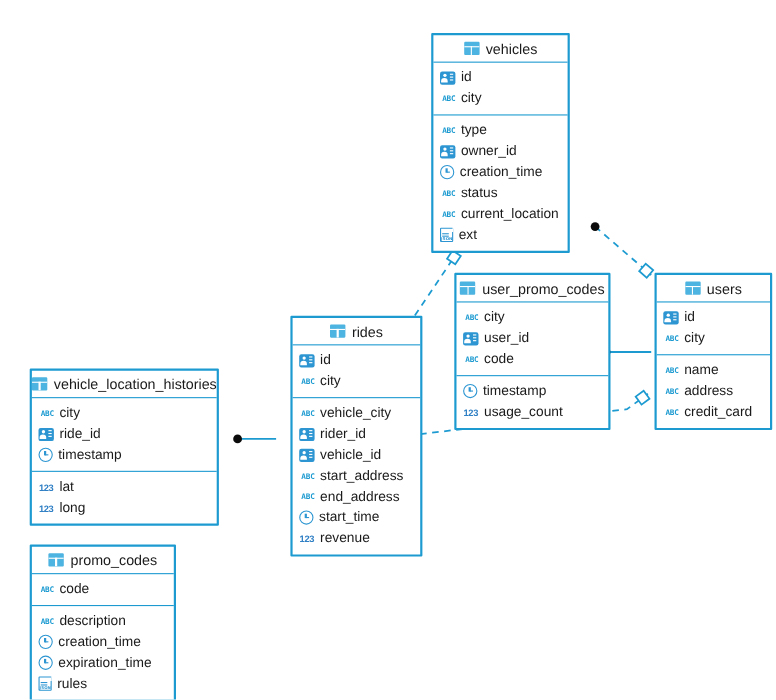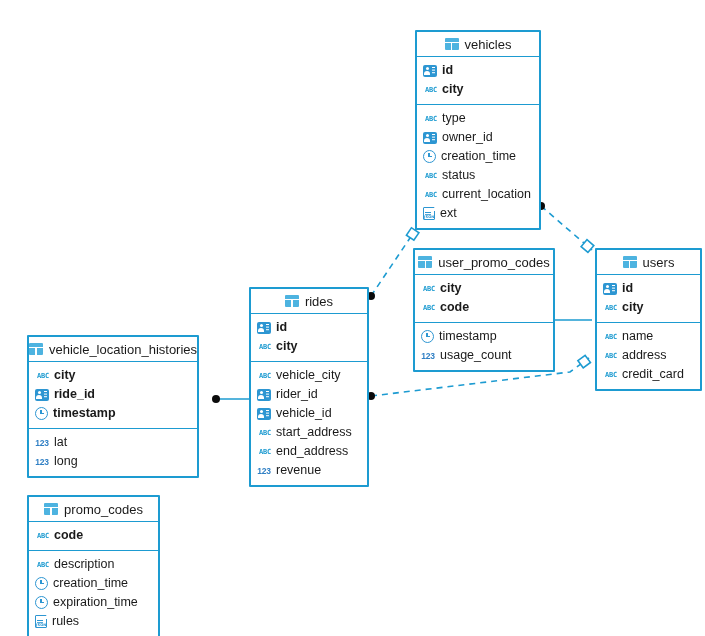--- a/index.html
+++ b/index.html
@@ -37,21 +37,21 @@
   .field-group + .field-group{border-top:1px solid #1d9bd1;}
   .field{
     display:flex;align-items:center;gap:5px;
     height:19px;
     padding:0 6px;
     box-sizing:border-box;
     font-size:12.5px;
     color:#1a1a1a;
     white-space:nowrap;
   }
-  .field.key .field-name{font-weight:bold;}
+  .field.key .field-name{font-weight:normal;}
   .field-name{line-height:1;}
 
   
   .ico{
     width:14px;height:14px;flex:0 0 14px;
     display:inline-block;position:relative;
   }
   
   .ico-table{
     width:14px;height:12px;flex:0 0 14px;
@@ -152,21 +152,21 @@
       <g>
         <path d="M 371 396 L 570 372 L 589 358" fill="none" stroke="#1d9bd1" stroke-width="1.6" stroke-dasharray="6 5"></path>
         <circle cx="371" cy="396" r="4" fill="#0b0b0b"></circle>
         <rect x="579.6696649758798" y="357.0591942282991" width="9" height="9" fill="#ffffff" stroke="#1d9bd1" stroke-width="1.6" transform="rotate(-36.38435181583589 584.1696649758798 361.5591942282991)"></rect>
       </g>
       <g>
         <path d="M 216 399 L 251 399" fill="none" stroke="#1d9bd1" stroke-width="1.6"></path>
         <circle cx="216" cy="399" r="4" fill="#0b0b0b"></circle>
       </g>
     </svg>
-<div class="entity" style="left: 415px; top: 30px; width: 126px;">
+<div class="entity" style="left: 392px; top: 30px; width: 126px;">
       <div class="entity-header">
         <span class="ico-table"></span>
         <span class="entity-title">vehicles</span>
       </div>
       <div class="field-group">
         <div class="field key">
           <span class="ico-id">
             <i></i>
           </span>
           <span class="field-name">id</span>
@@ -209,20 +209,26 @@
     </div>
     <div class="entity" style="left: 413px; top: 248px; width: 142px;">
       <div class="entity-header">
         <span class="ico-table"></span>
         <span class="entity-title">user_promo_codes</span>
       </div>
       <div class="field-group">
         <div class="field key">
           <span class="ico ico-abc">ABC</span>
           <span class="field-name">city</span>
+        </div>
+        <div class="field key">
+          <span class="ico-id">
+            <i></i>
+          </span>
+          <span class="field-name">user_id</span>
         </div>
         <div class="field key">
           <span class="ico ico-abc">ABC</span>
           <span class="field-name">code</span>
         </div>
       </div>
       <div class="field-group">
         <div class="field">
           <span class="ico-clock"></span>
           <span class="field-name">timestamp</span>
@@ -258,21 +264,21 @@
         <div class="field">
           <span class="ico ico-abc">ABC</span>
           <span class="field-name">address</span>
         </div>
         <div class="field">
           <span class="ico ico-abc">ABC</span>
           <span class="field-name">credit_card</span>
         </div>
       </div>
     </div>
-    <div class="entity" style="left: 249px; top: 287px; width: 120px;">
+    <div class="entity" style="left: 264px; top: 287px; width: 120px;">
       <div class="entity-header">
         <span class="ico-table"></span>
         <span class="entity-title">rides</span>
       </div>
       <div class="field-group">
         <div class="field key">
           <span class="ico-id">
             <i></i>
           </span>
           <span class="field-name">id</span>
@@ -299,20 +305,24 @@
           </span>
           <span class="field-name">vehicle_id</span>
         </div>
         <div class="field">
           <span class="ico ico-abc">ABC</span>
           <span class="field-name">start_address</span>
         </div>
         <div class="field">
           <span class="ico ico-abc">ABC</span>
           <span class="field-name">end_address</span>
+        </div>
+        <div class="field">
+          <span class="ico-clock"></span>
+          <span class="field-name">start_time</span>
         </div>
         <div class="field">
           <span class="ico ico-123">123</span>
           <span class="field-name">revenue</span>
         </div>
       </div>
     </div>
     <div class="entity" style="left: 27px; top: 335px; width: 172px;">
       <div class="entity-header">
         <span class="ico-table"></span>

